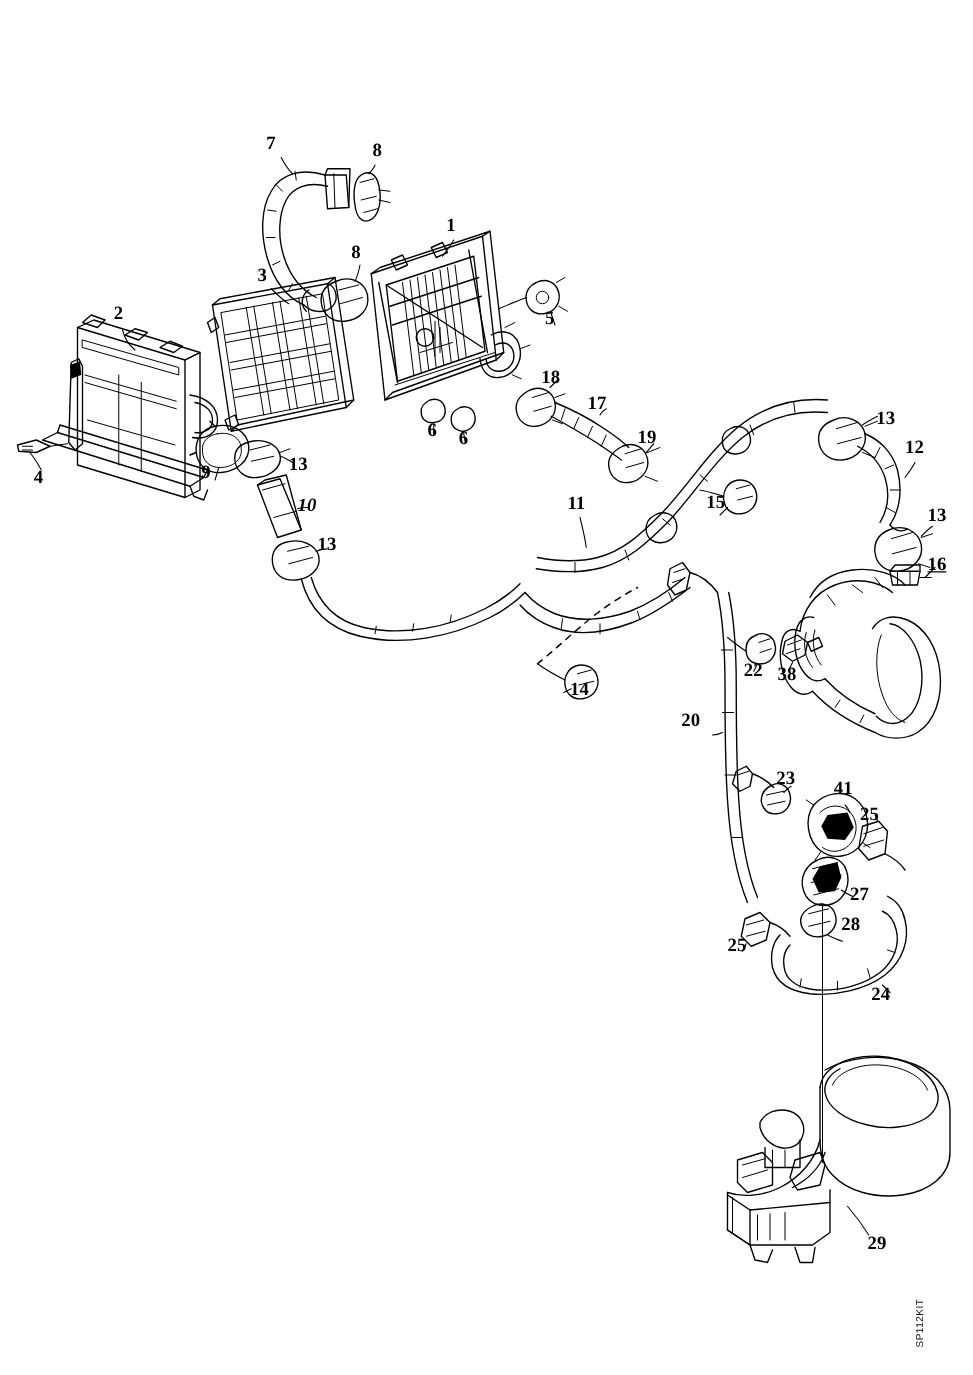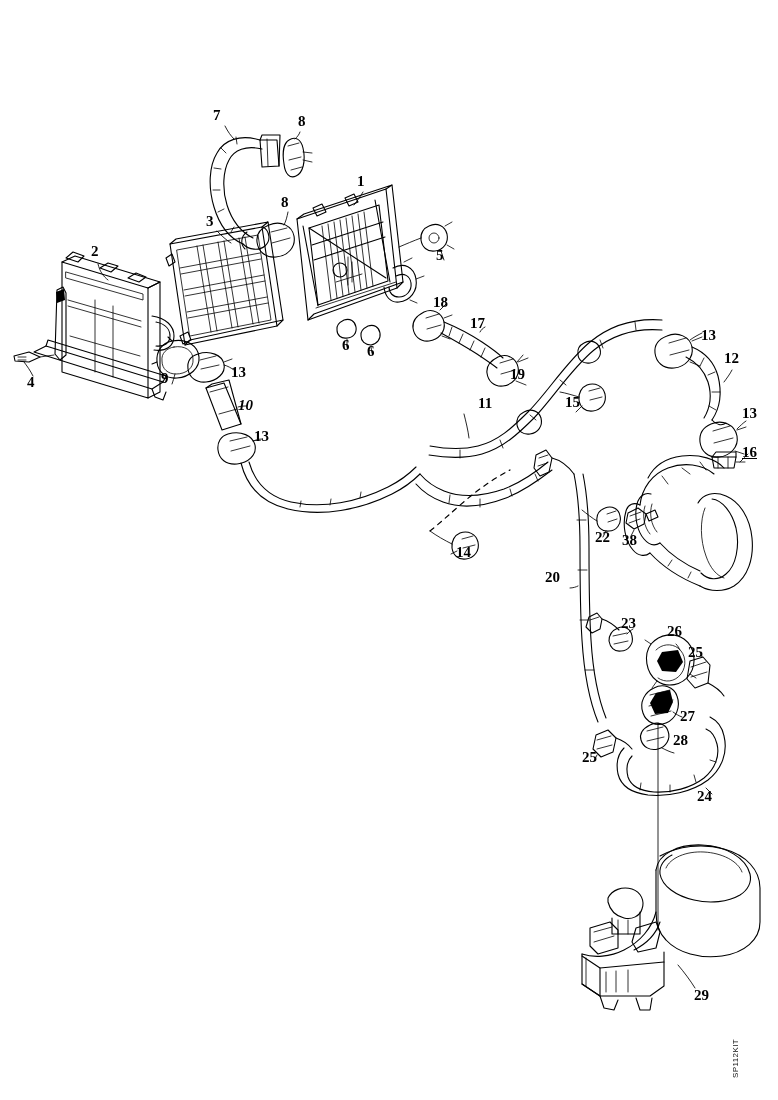--- a/index.html
+++ b/index.html
@@ -541,39 +541,39 @@
   <div class="callout" style="left:206px;  top:214px;">3</div>
   <div class="callout" style="left:27px;   top:375px;">4</div>
   <div class="callout" style="left:436px;  top:248px;">5</div>
   <div class="callout" style="left:342px;  top:338px;">6</div>
   <div class="callout" style="left:367px;  top:344px;">6</div>
   <div class="callout" style="left:213px;  top:108px;">7</div>
   <div class="callout" style="left:298px;  top:114px;">8</div>
   <div class="callout" style="left:281px;  top:195px;">8</div>
   <div class="callout" style="left:161px;  top:371px;">9</div>
   <div class="callout" style="left:238px;  top:398px;font-style:italic;">10</div>
-  <div class="callout" style="left:454px;  top:396px;margin-left:24px;">11</div>
+  <div class="callout" style="left:454px;  top:396px;">11</div>
   <div class="callout" style="left:724px;  top:351px;">12</div>
   <div class="callout" style="left:231px;  top:365px;">13</div>
   <div class="callout" style="left:254px;  top:429px;">13</div>
   <div class="callout" style="left:701px;  top:328px;">13</div>
   <div class="callout" style="left:742px;  top:406px;">13</div>
   <div class="callout" style="left:440px;  top:545px;margin-left:16px;">14</div>
   <div class="callout" style="left:565px;  top:395px;">15</div>
   <div class="callout" style="left:742px;  top:445px;text-decoration:underline;">16</div>
   <div class="callout" style="left:470px;  top:316px;">17</div>
   <div class="callout" style="left:433px;  top:295px;">18</div>
-  <div class="callout" style="left:510px;  top:343px;margin-top:24px;">19</div>
+  <div class="callout" style="left:510px;  top:343px;">19</div>
   <div class="callout" style="left:545px;  top:570px;">20</div>
   <div class="callout" style="left:622px;  top:533px;">38</div>
   <div class="callout" style="left:595px;  top:530px;">22</div>
   <div class="callout" style="left:621px;  top:616px;">23</div>
   <div class="callout" style="left:697px;  top:789px;">24</div>
   <div class="callout" style="left:688px;  top:645px;">25</div>
   <div class="callout" style="left:582px;  top:750px;">25</div>
-  <div class="callout" style="left:667px;  top:624px;">26</div>
+  <div class="callout" style="left:667px;  top:624px;">41</div>
   <div class="callout" style="left:680px;  top:709px;">27</div>
   <div class="callout" style="left:673px;  top:733px;">28</div>
   <div class="callout" style="left:694px;  top:988px;">29</div>
 
   <div id="watermark">SP112KIT</div>
 
 </div>
 
 </body></html>

